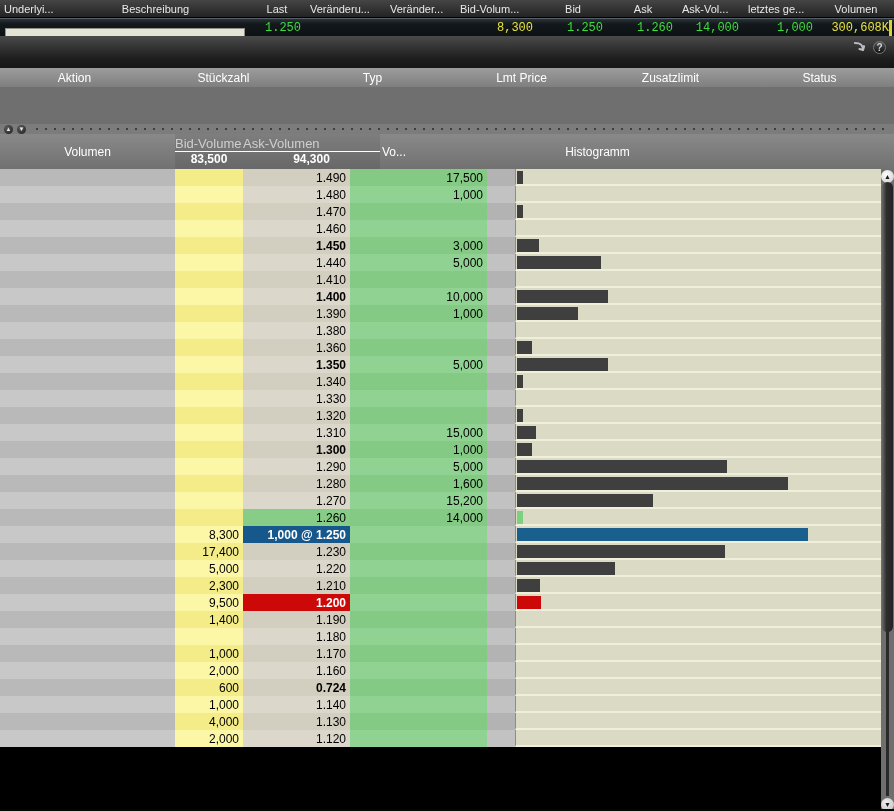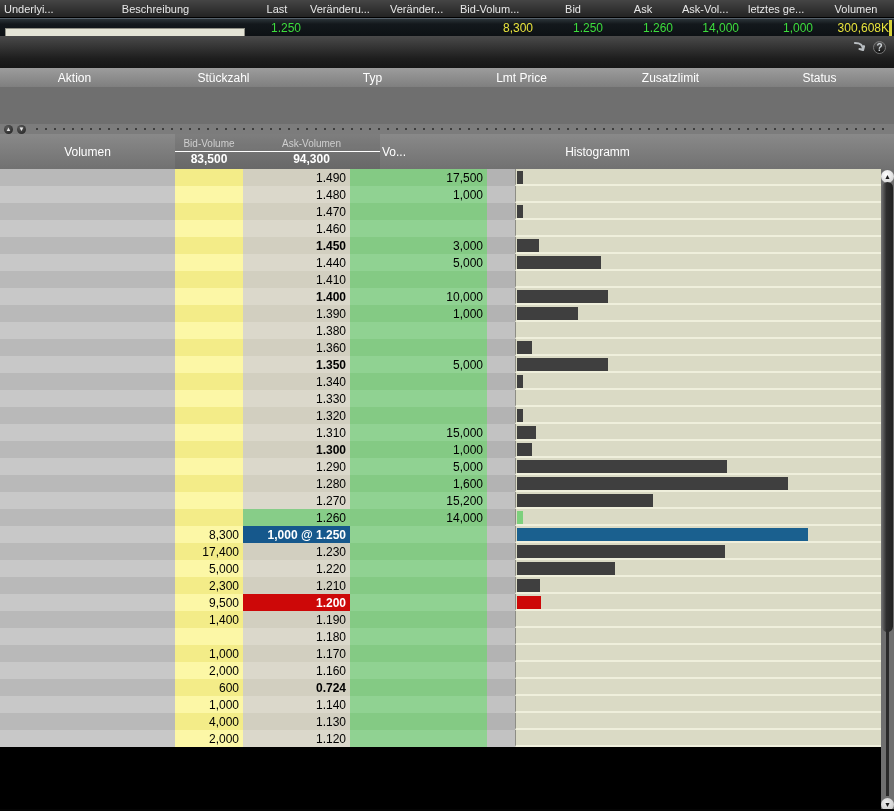--- a/index.html
+++ b/index.html
@@ -38,21 +38,21 @@
   
   .splitter{height:10px;background:#7c7c7c;position:relative;display:flex;align-items:center;}
   .split-btn{width:9px;height:9px;border-radius:50%;background:radial-gradient(circle at 35% 30%,#5c5c5c,#1d1d1d);color:#e6e6e6;font-size:6px;line-height:9px;text-align:center;margin-left:4px;}
   .split-dots{flex:1;height:2px;margin:0 6px 0 10px;background:repeating-linear-gradient(90deg,#3e3e3e 0 2px,transparent 2px 9px);}
 
   
   .ladder-header{height:35px;background:linear-gradient(180deg,#898989,#717171);display:flex;color:#fff;font-size:12px;}
   .lh{display:flex;align-items:center;justify-content:center;}
   .lh-vol{width:175px}.lh-bid{width:68px}.lh-price{width:107px}.lh-ask{width:137px}.lh-vo{width:28px}.lh-hist{width:379px}
   .lh-stack{flex-direction:column;justify-content:center;background:rgba(0,0,0,.08);}
-  .lh-sub{color:#cfcfcf;font-size:10px;white-space:nowrap;overflow:hidden;max-width:100%;border-bottom:1px solid #fff;width:100%;text-align:center;line-height:14px;}
+  .lh-sub{color:#cfcfcf;font-size:13px;white-space:nowrap;overflow:hidden;max-width:100%;border-bottom:1px solid #fff;width:100%;line-height:14px;}
   .lh-total{font-weight:bold;font-size:12px;line-height:15px;}
 
   
   .ladder-body{height:643px;display:flex;position:relative;}
   .rows{width:881px;overflow:hidden;}
   .lrow{display:flex;height:17px;font-size:12px;color:#000;}
   .cell{height:100%;display:flex;align-items:center;justify-content:flex-end;padding:0 4px;white-space:nowrap;}
   .cell-vol{width:175px}.cell-bid{width:68px}.cell-price{width:107px}.cell-ask{width:137px}.cell-vo{width:28px;padding:0;}
   .cell-hist{width:366px;justify-content:flex-start;padding:0;background:#dadac5;border-bottom:2px solid #efefdc;border-left:1px solid #8d8d85;}
   .lrow:nth-child(odd)  .cell-vol{background:#b9b9b9}
@@ -97,21 +97,21 @@
     <div class="qcell c8">Ask-Vol...</div>
     <div class="qcell c9">letztes ge...</div>
     <div class="qcell c10">Volumen</div>
   </div>
 
 <div class="quote-row">
   <div class="quote-light">
     <span class="sym">LEX</span>
     <span>Stock (TSE)</span>
   </div>
-  <div id="quote-values" style="display:flex;width:100%;">
+  <div id="quote-values" style="display:flex;width:100%;font-family:Liberation Mono, monospace;">
       <div class="qval c0"></div>
       <div class="qval c1"></div>
       <div class="qval c2 t-green">1.250</div>
       <div class="qval c3"></div>
       <div class="qval c4"></div>
       <div class="qval c5 t-yellow">8,300</div>
       <div class="qval c6 t-green">1.250</div>
       <div class="qval c7 t-green">1.260</div>
       <div class="qval c8 t-green">14,000</div>
       <div class="qval c9 t-green">1,000</div>

